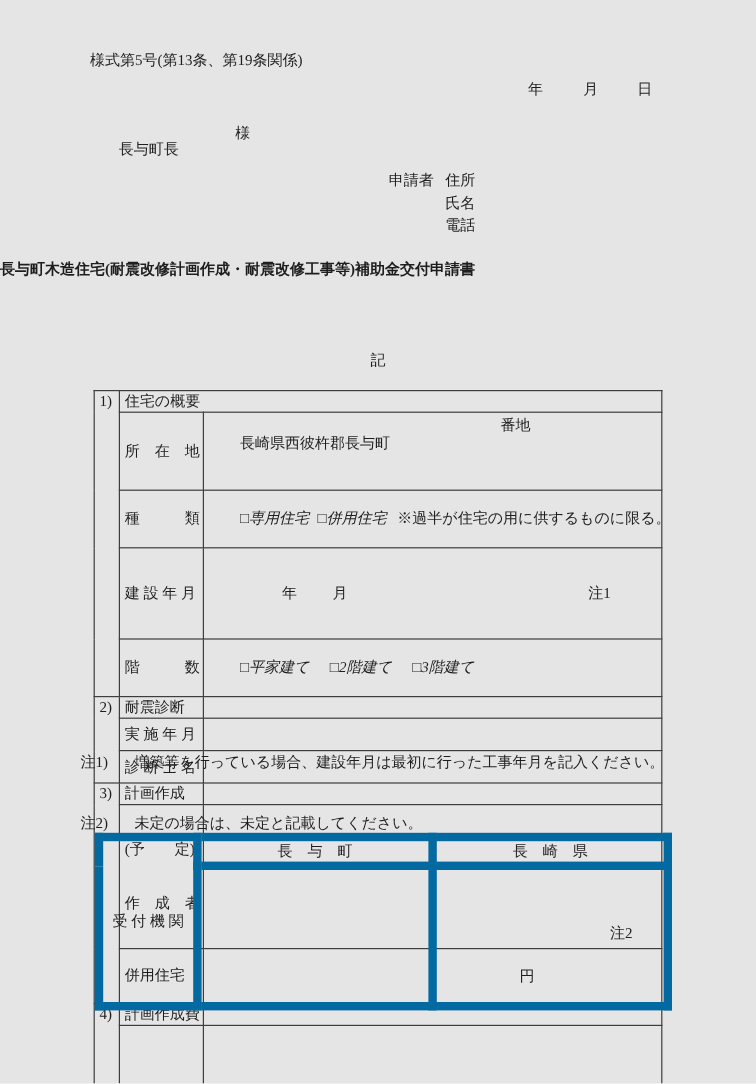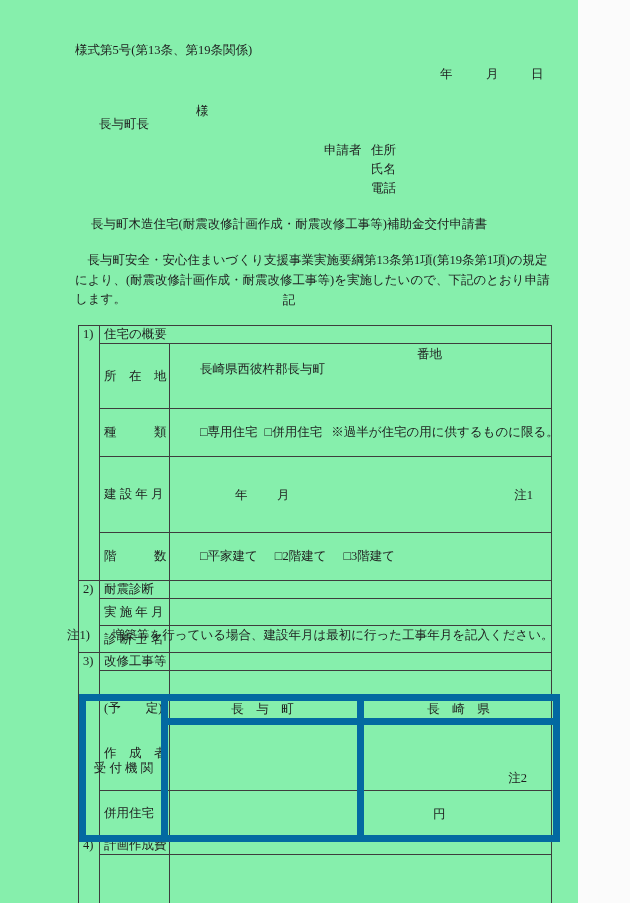--- a/index.html
+++ b/index.html
@@ -2,34 +2,34 @@
 <html><head>
 <meta charset="utf-8">
 <style>
   * { margin:0; padding:0; box-sizing:border-box; }
   html,body { width:630px; background:#fbfbfb; }
   body {
     font-family:"Liberation Serif","DejaVu Serif",serif;
     color:#1e1e1e;
     font-size:12.5px;
   }
-  .page { position:relative; width:578px; height:903px; background:#86efac; overflow:hidden; }
+  .page { position:relative; width:630px; height:903px; background:#e5e5e5; overflow:hidden; }
   .abs { position:absolute; white-space:nowrap; }
 
   .form-number { left:75px; top:42px; }
   .date-year  { left:440px; top:66px; }
   .date-month { left:486px; top:66px; }
   .date-day   { left:531px; top:66px; }
   .addressee  { left:99px;  top:116px; }
   .honorific  { left:196px; top:103px; }
   .applicant-label   { left:324px; top:142px; }
   .applicant-address { left:371px; top:142px; }
   .applicant-name    { left:371px; top:161px; }
   .applicant-phone   { left:371px; top:180px; }
-  .doc-title { left:0; right:0; top:216px; text-align:center; white-space:nowrap; }
+  .doc-title { left:0; right:0; top:216px; text-align:left; white-space:nowrap;font-weight:bold; }
   .body-par {
     left:75px; top:251px; width:484px;
     white-space:normal; text-indent:1em; line-height:19.5px;
   }
   .record-heading { left:0; right:0; top:292px; text-align:center; }
 
   
   table { border-collapse:collapse; table-layout:fixed; }
   .main-table { position:absolute; left:78px; top:325px; width:473px; }
   .main-table td {
@@ -39,28 +39,28 @@
     padding:0;
   }
   .main-table { border:1.5px solid #2c2c2c; }
   td.num { vertical-align:top; padding:1px 0 0 4px; }
   td.lbl { vertical-align:middle; padding:0 2px 0 4px; white-space:pre;font-family:Liberation Serif, serif; }
   td.sect { vertical-align:middle; padding:0 2px 0 4px; white-space:pre; }
   td.content { position:relative; vertical-align:middle; padding:0 0 0 5px; white-space:pre; }
   td.content-top { position:relative; vertical-align:top; padding:2px 0 0 5px; white-space:pre; }
   .lline { display:block; line-height:14.5px; }
   .ph { position:absolute; white-space:nowrap; }
-  .cb-group { display:inline-block; white-space:pre; }
+  .cb-group { display:inline-block; white-space:pre;font-style:italic; }
   .gap7  { margin-right:7px; }
   .gap9  { margin-left:9px; }
   .gap17 { margin-right:17px; }
   
   .y1a { left:65px;  top:50%; transform:translateY(-50%); }
   .m1a { left:107px; top:50%; transform:translateY(-50%); }
-  .note-right { right:18px; top:50%; transform:translateY(-50%); }
+  .note-right { right:42px; top:50%; transform:translateY(-50%); }
   .note-bottom { right:24px; bottom:3px; }
   .banchi { left:247px; top:2px; }
   .yen-plan { left:263px; top:50%; transform:translateY(-50%); }
 
   
   .note1 { left:67px; top:627px; }
   .note2 { left:67px; top:678px; }
   .note-label { display:inline-block; width:45px; }
 
   
@@ -89,21 +89,20 @@
   <span class="abs addressee">長与町長</span>
   <span class="abs honorific">様</span>
 
   <span class="abs applicant-label">申請者</span>
   <span class="abs applicant-address">住所</span>
   <span class="abs applicant-name">氏名</span>
   <span class="abs applicant-phone">電話</span>
 
   <div class="abs doc-title">長与町木造住宅(耐震改修計画作成・耐震改修工事等)補助金交付申請書</div>
 
-  <div class="abs body-par">長与町安全・安心住まいづくり支援事業実施要綱第13条第1項(第19条第1項)の規定により、(耐震改修計画作成・耐震改修工事等)を実施したいので、下記のとおり申請します。</div>
 
   <div class="abs record-heading">記</div>
 
   <table class="main-table">
     <colgroup>
         <col style="width:21px">
         <col style="width:70px">
         <col style="width:382px">
       </colgroup>
 
@@ -149,21 +148,21 @@
       <td class="lbl">実 施 年 月</td>
       <td class="content"></td>
     </tr>
     <tr style="height:27px">
       <td class="lbl">診 断 士 名</td>
       <td class="content"></td>
     </tr>
 
     <tr style="height:16px">
       <td class="num" rowspan="3">3)</td>
-      <td class="sect">改修工事等</td>
+      <td class="sect">計画作成</td>
       <td class="content"></td>
     </tr>
     <tr style="height:31px">
       <td class="lbl">
         <span class="lline">(予　　定)</span>
         <span class="lline">作　成　者</span>
       </td>
       <td class="content">
         <span class="ph note-bottom">注2</span>
       </td>
@@ -190,20 +189,23 @@
         
         
       </td>
     </tr>
 
   </tbody>
     </table>
 
   <div class="abs note1">
     <span class="note-label">注1)</span><span>増築等を行っている場合、建設年月は最初に行った工事年月を記入ください。</span>
+  </div>
+  <div class="abs note2">
+    <span class="note-label">注2)</span><span>未定の場合は、未定と記載してください。</span>
   </div>
 
   <table class="reception-table">
     <colgroup>
         <col style="width:82px">
         <col style="width:196px">
         <col style="width:196px">
       </colgroup>
     <tbody>
         <tr style="height:18px">

